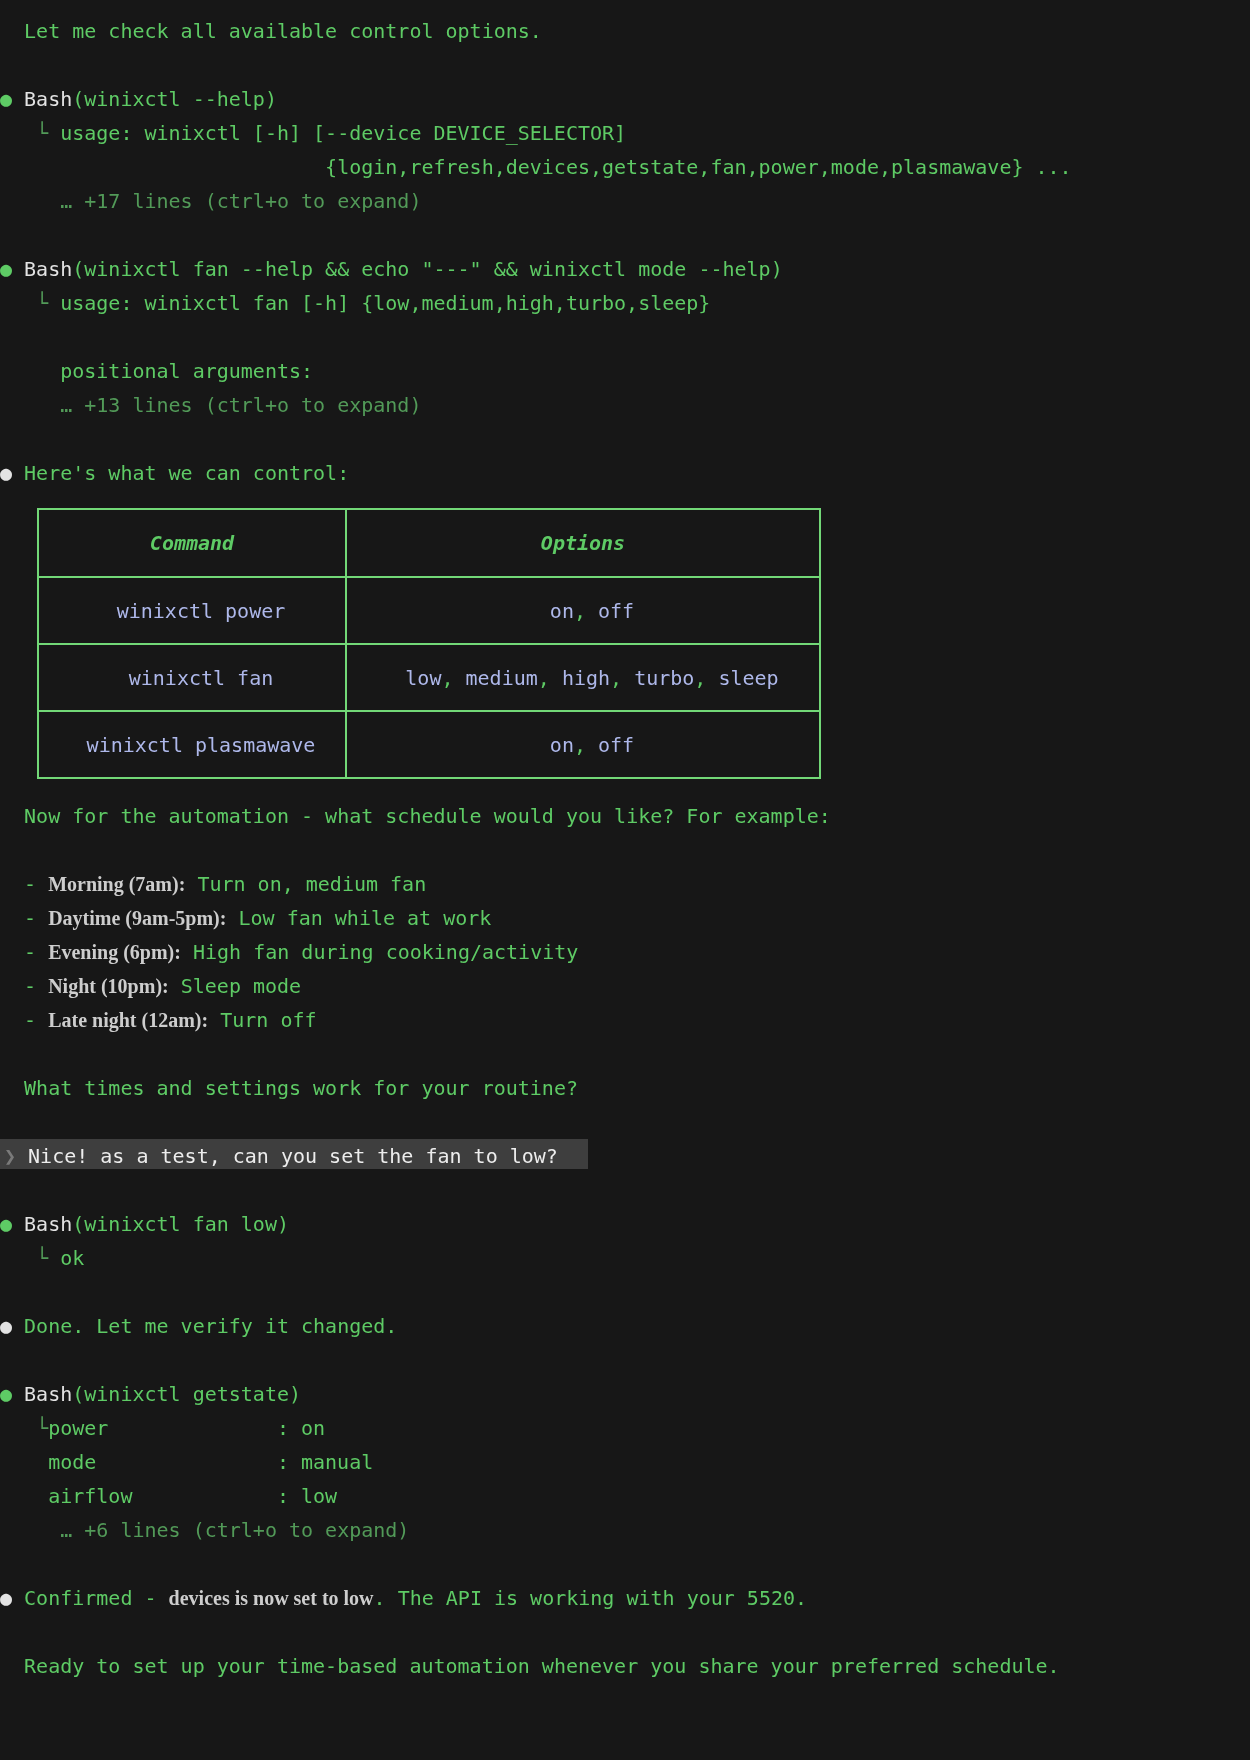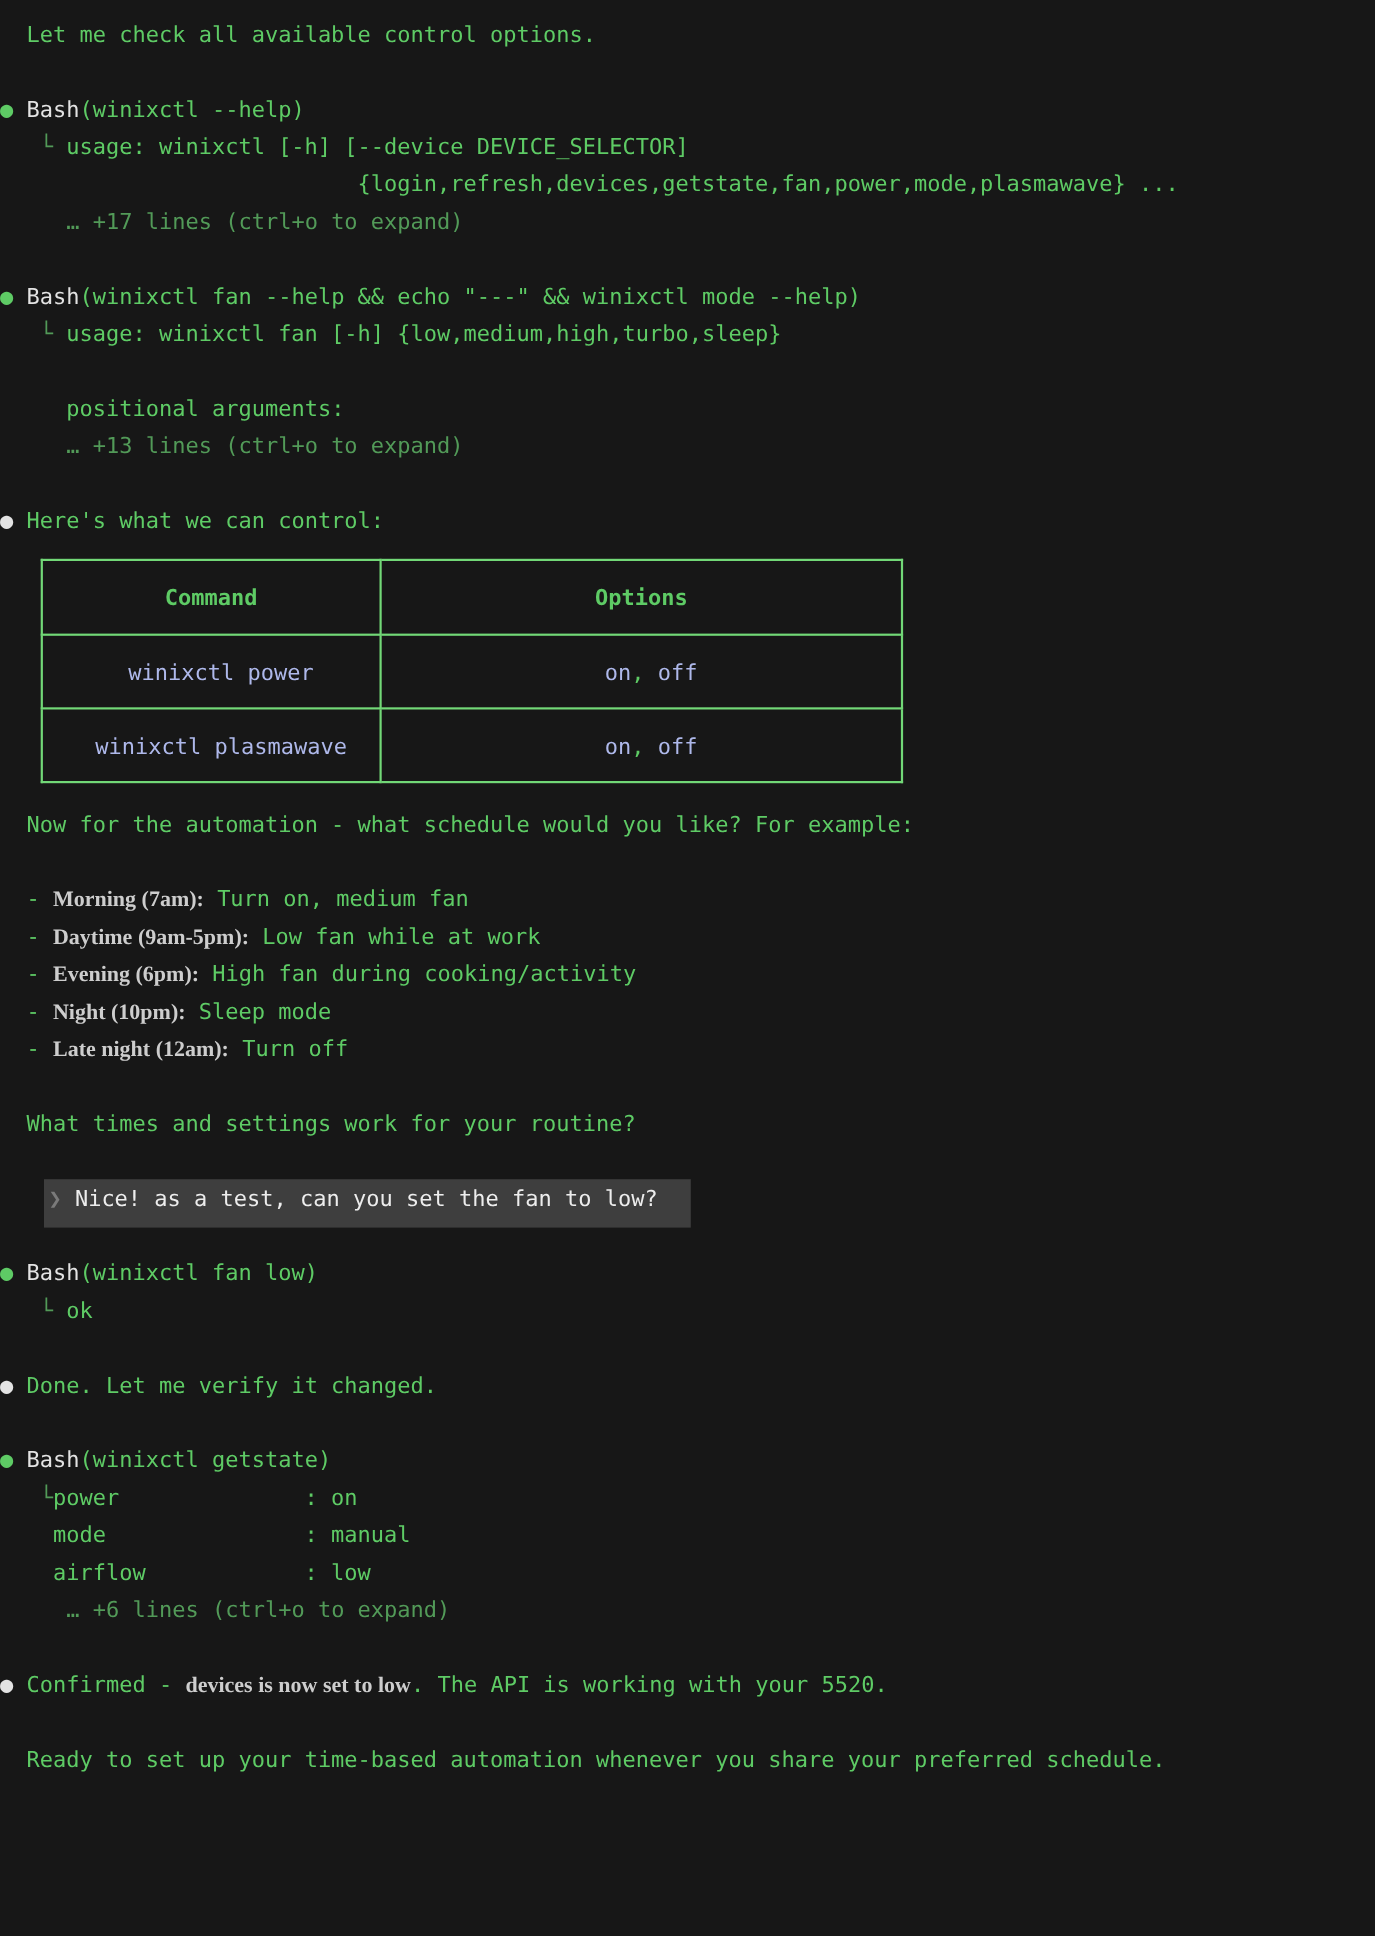--- a/index.html
+++ b/index.html
@@ -27,35 +27,36 @@
   .p5{padding-left:5ch;}
   .p27{padding-left:27ch;}
   .bullet{display:inline-block;width:2ch;}
   .conn{display:inline-block;width:2ch;}
   .connw{display:inline-block;width:1ch;}
   .marker{display:inline-block;width:2ch;}
   .sp1{padding-left:1ch;text-align:center;}
   .skey{display:inline-block;width:18ch;}
   .userbar{
     display:inline-block;background:var(--user-bg);color:var(--user-text);
-    padding:0 30px 0 4px;height:44px;margin-left:40px;
+    padding:0 30px 0 4px;height:30px;
   }
   .chev{display:inline-block;width:2ch;color:var(--chevron);}
   table.ctable{
     border-collapse:collapse;table-layout:fixed;width:782px;
     margin:18px 0 20px 37px;
   }
   table.ctable col.c1{width:308px;}
   table.ctable col.c2{width:474px;}
   table.ctable th,table.ctable td{
     border:2px solid var(--table-border);overflow:hidden;
   }
   table.ctable th{
     height:64px;color:var(--green);font-weight:bold;text-align:center;
     font-size:20px;
+    font-style:italic;
   }
   table.ctable td{
     height:63px;padding-left:19px;text-align:center;vertical-align:middle;
     color:var(--code);
   }
   .codetxt{color:var(--code);}
 </style>
 </head>
 <body>
 
@@ -85,20 +86,24 @@
   <tbody>
       <tr>
     <th>Command</th>
     <th>Options</th>
   </tr>
   <tr>
     <td class="codetxt">winixctl power</td>
     <td><span class="codetxt">on</span><span class="g">, </span><span class="codetxt">off</span></td>
   </tr>
   <tr>
+    <td class="codetxt">winixctl fan</td>
+    <td><span class="codetxt">low</span><span class="g">, </span><span class="codetxt">medium</span><span class="g">, </span><span class="codetxt">high</span><span class="g">, </span><span class="codetxt">turbo</span><span class="g">, </span><span class="codetxt">sleep</span></td>
+  </tr>
+  <tr>
     <td class="codetxt">winixctl plasmawave</td>
     <td><span class="codetxt">on</span><span class="g">, </span><span class="codetxt">off</span></td>
   </tr>
 </tbody>
   </table>
 
 <div class="line p2"><span class="g">Now for the automation - what schedule would you like? For example:</span></div>
 <div class="line"></div>
 <div class="line p2"><span class="marker g">-</span><span class="lbl">Morning (7am):</span><span class="g sp1">Turn on, medium fan</span></div>
 <div class="line p2"><span class="marker g">-</span><span class="lbl">Daytime (9am-5pm):</span><span class="g sp1">Low fan while at work</span></div>

